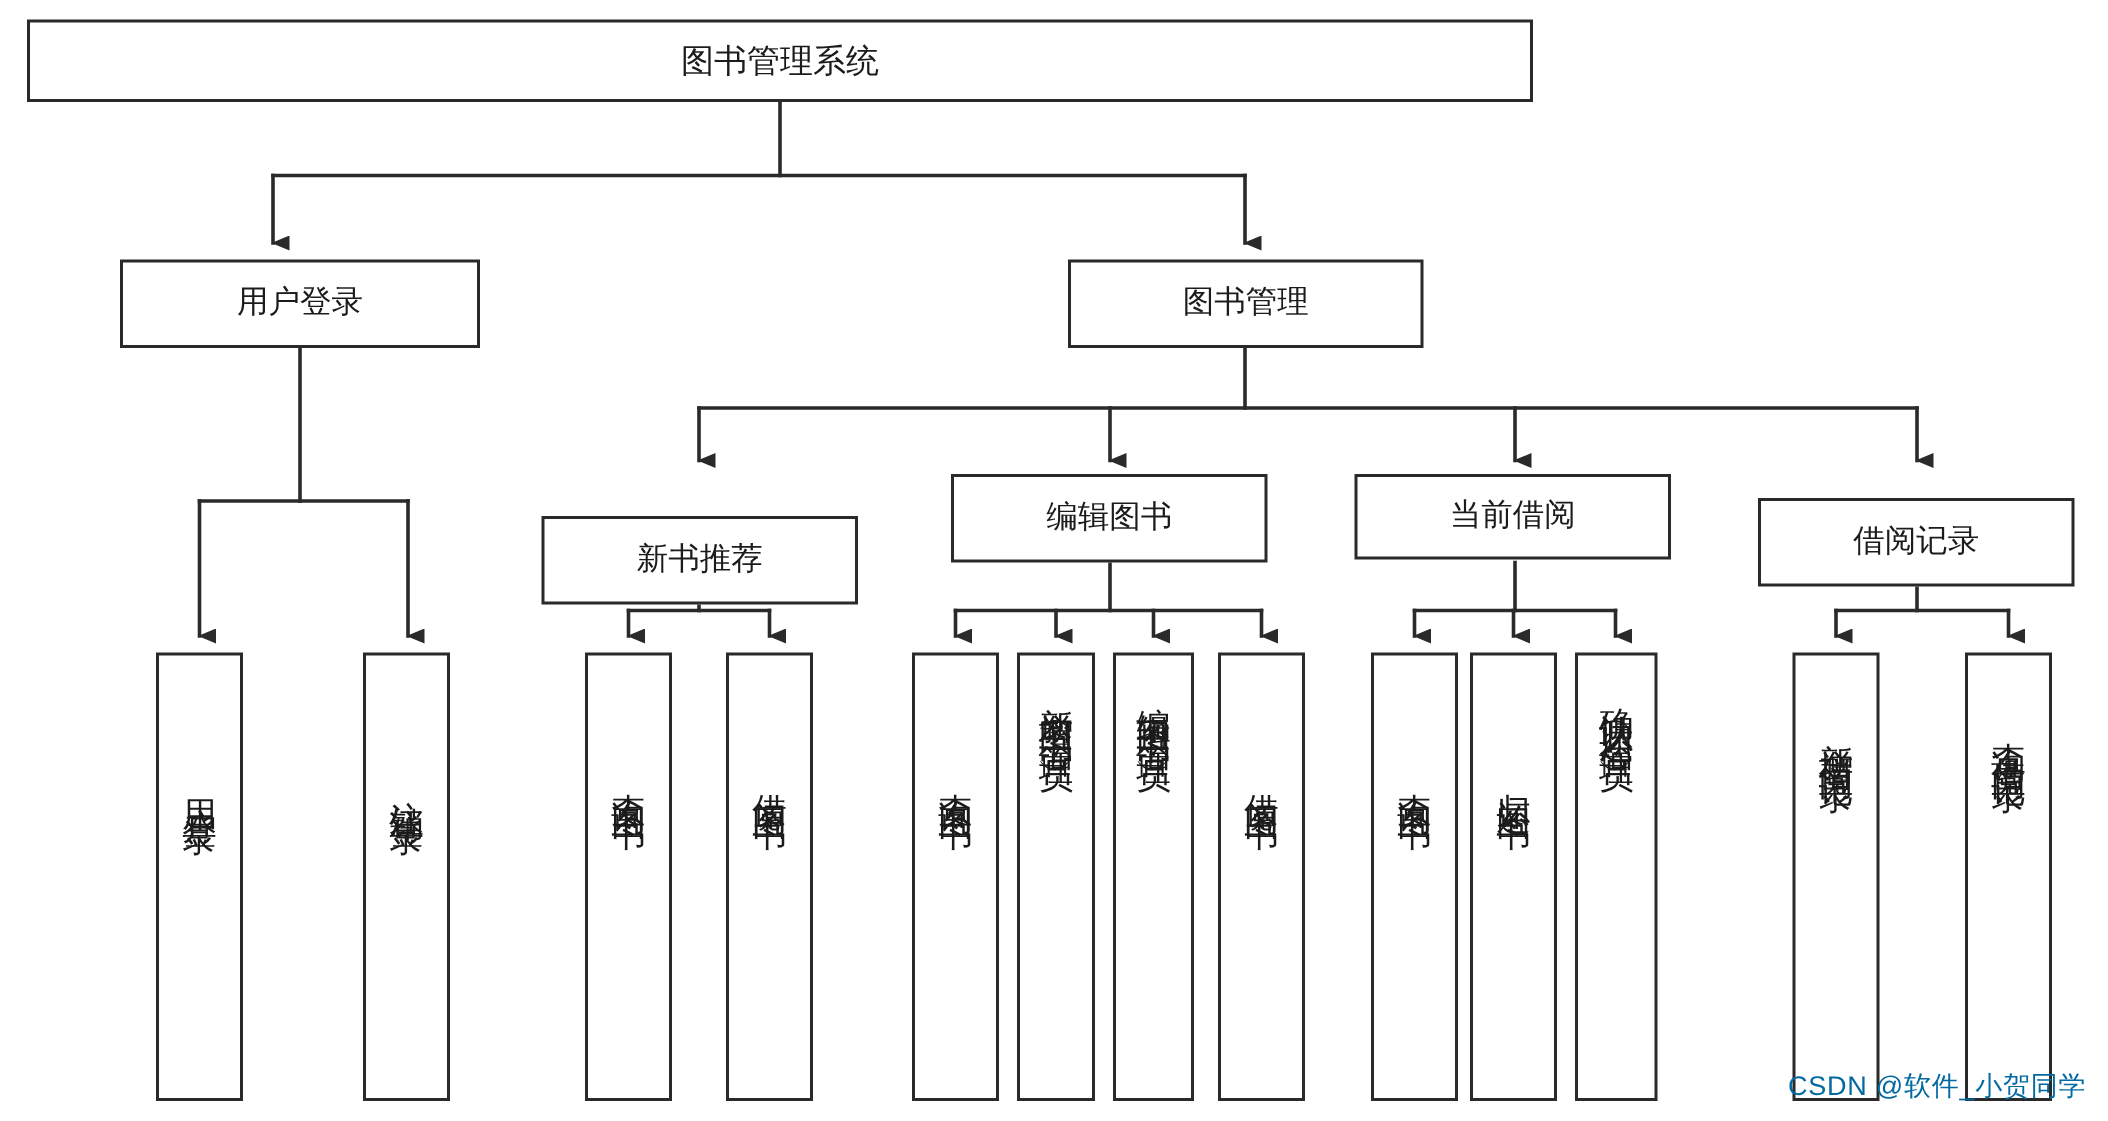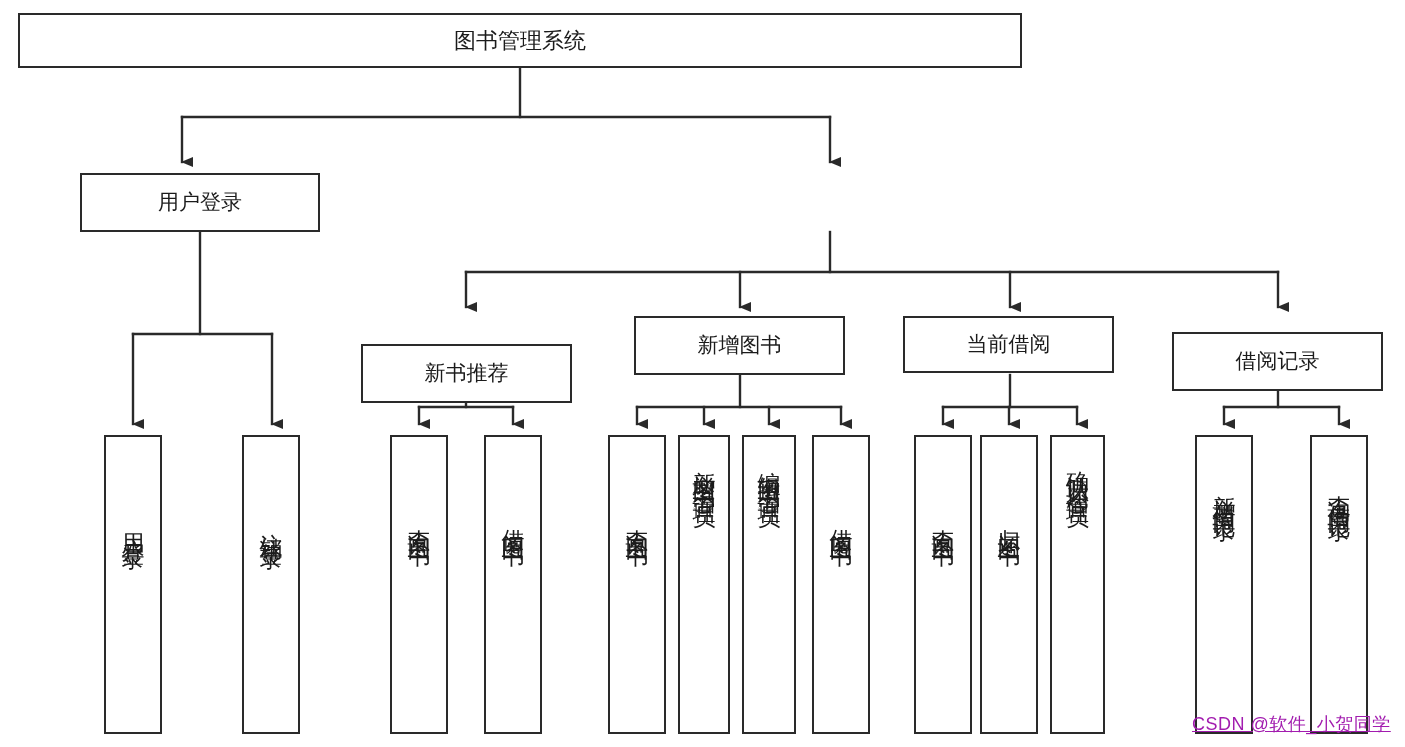--- a/index.html
+++ b/index.html
@@ -50,25 +50,24 @@
   }
   .v.c1 .lbl{margin-top:78px;}
   .v.c2 .lbl{margin-top:74px;}
   .v.c3 .lbl{margin-top:16px;}
   .v.c4 .lbl{margin-top:40px;}
 
   #watermark{
     position:absolute;
     left:1192px; top:712px;
     font-size:18px;
-    color:#a21caf;
+    color:#0369a1;
     letter-spacing:0.5px;
     white-space:nowrap;
     pointer-events:none;
-    text-decoration:underline;
   }
 </style>
 </head>
 <body>
 
 <div id="stage">
 
   <svg id="wires" viewBox="0 0 1405 747" xmlns="http://www.w3.org/2000/svg">
     <defs>
       <marker id="arw" markerWidth="10" markerHeight="12" refX="5" refY="11" orient="auto" markerUnits="userSpaceOnUse">
@@ -119,26 +118,29 @@
     </g>
   </svg>
 
   <div class="node h root" style="left:18px;top:13px;width:1004px;height:55px;">
     <span class="lbl">图书管理系统</span>
   </div>
 
   <div class="node h" style="left:80px;top:173px;width:240px;height:59px;">
     <span class="lbl">用户登录</span>
   </div>
+  <div class="node h" style="left:712px;top:173px;width:237px;height:59px;">
+    <span class="lbl">图书管理</span>
+  </div>
 
   <div class="node h" style="left:361px;top:316px;width:211px;height:59px;margin-top:28px;">
     <span class="lbl">新书推荐</span>
   </div>
   <div class="node h" style="left:634px;top:316px;width:211px;height:59px;">
-    <span class="lbl">新增图书</span>
+    <span class="lbl">编辑图书</span>
   </div>
   <div class="node h" style="left:903px;top:316px;width:211px;height:57px;">
     <span class="lbl">当前借阅</span>
   </div>
   <div class="node h" style="left:1172px;top:316px;width:211px;height:59px;margin-top:16px;">
     <span class="lbl">借阅记录</span>
   </div>
 
   <div class="node v c1" style="left:104px;top:435px;width:58px;height:299px;">
     <span class="lbl">用户登录</span>

